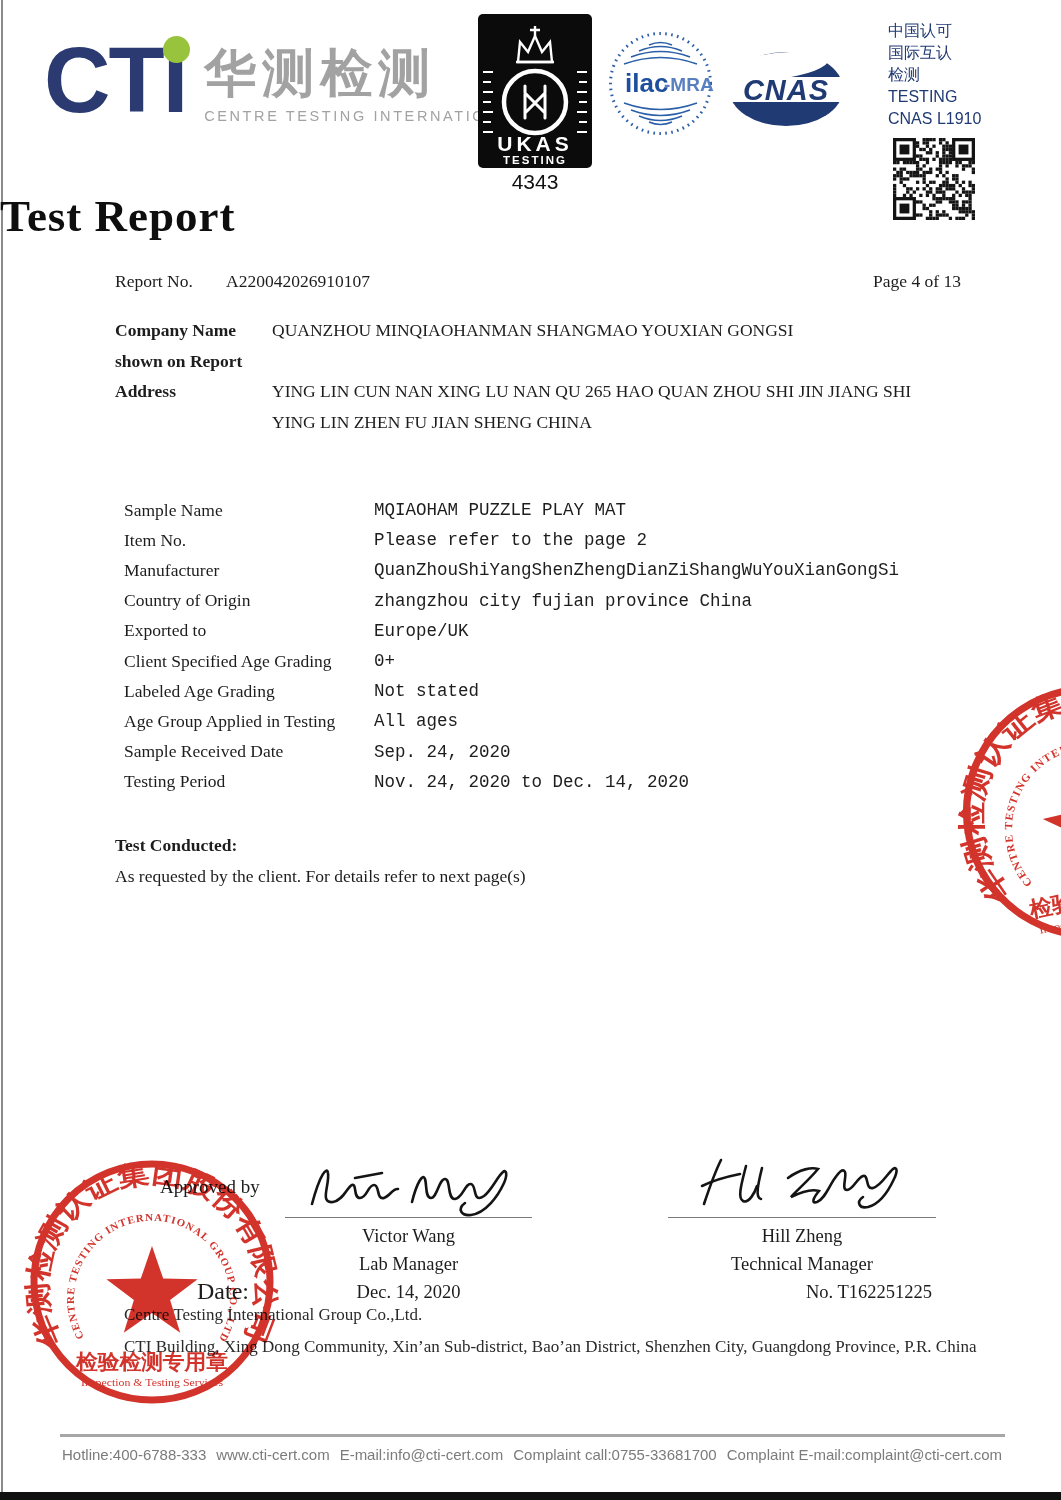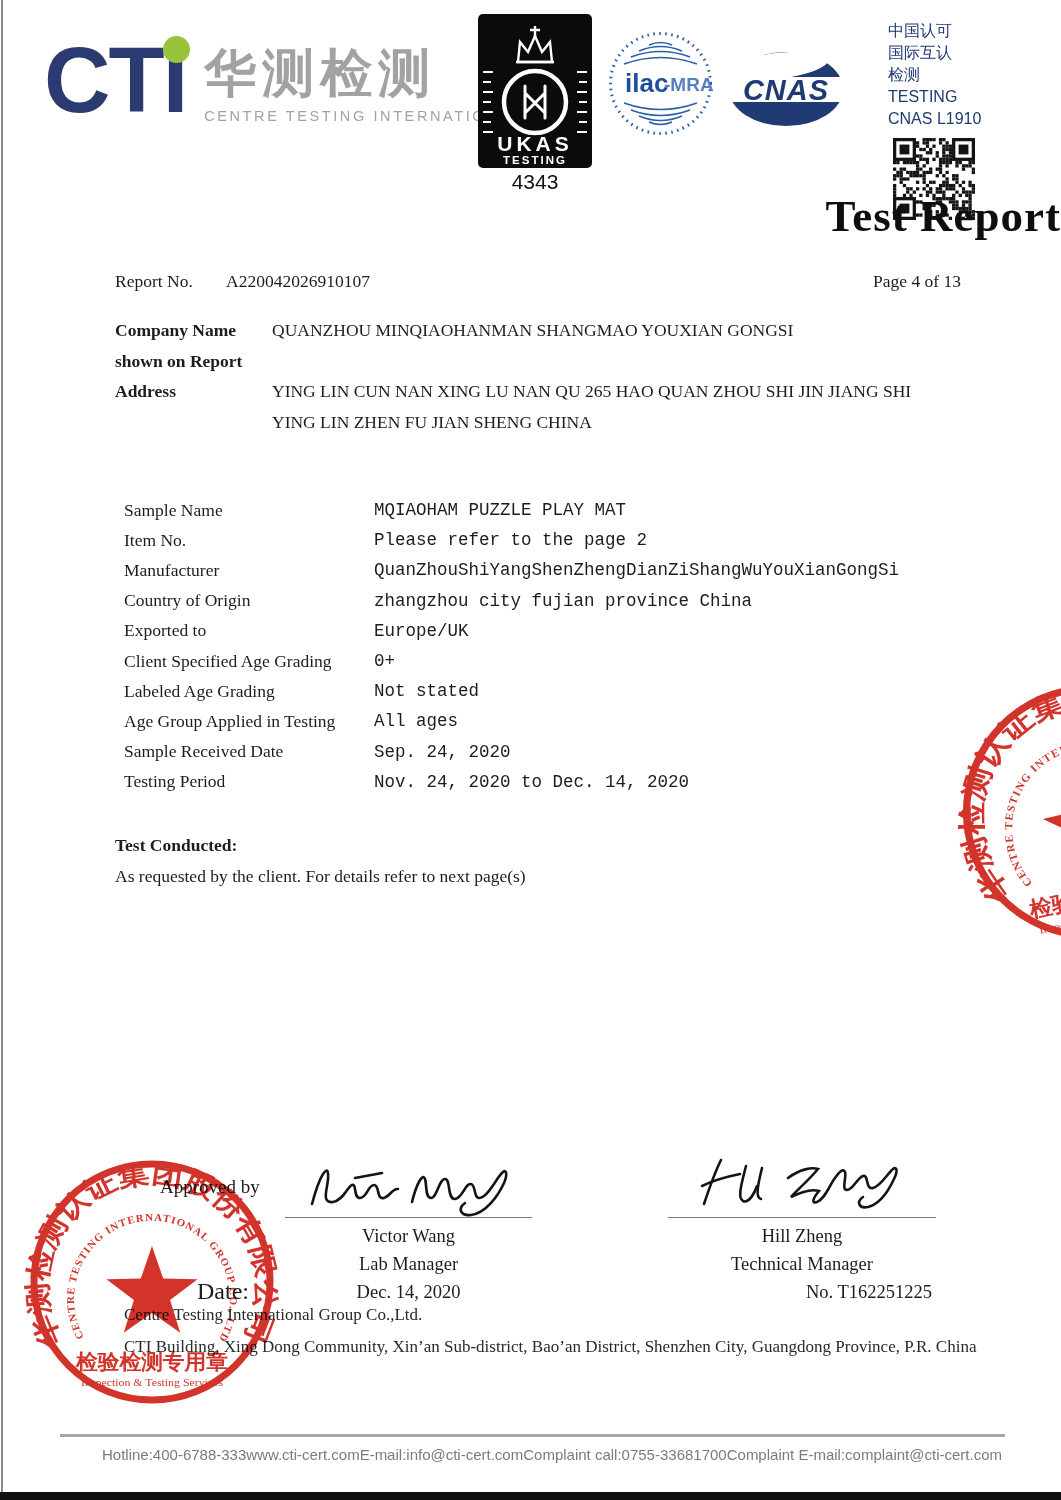--- a/index.html
+++ b/index.html
@@ -15,38 +15,38 @@
     font-size:92px;line-height:92px;color:#2b3a70;letter-spacing:-2px;}
   .cti-dot{position:absolute;right:-4px;top:2px;width:27px;height:27px;border-radius:50%;background:#97c43c;}
   .cti-right{margin-left:18px;padding-top:14px;}
   .cti-cn{font-size:52px;line-height:52px;color:#a2a2a2;letter-spacing:6px;font-weight:bold;}
   .cti-sub{margin-top:8px;font-family:"Liberation Sans",sans-serif;font-size:14.5px;color:#a2a2a2;letter-spacing:2.6px;white-space:nowrap;}
   .ukas-num{left:478px;top:170px;width:114px;text-align:center;
     font-family:"Liberation Sans",sans-serif;font-size:21px;color:#111;}
   .accred{left:888px;top:20px;font-family:"Liberation Sans",sans-serif;font-size:16px;
     line-height:22px;color:#203a73;}
   
-  .title{left:0;top:190px;width:1061px;text-align:right;font-size:45px;font-weight:bold;letter-spacing:1px;color:#0e0e0e;}
+  .title{left:0;top:190px;width:1061px;text-align:left;font-size:45px;font-weight:bold;letter-spacing:1px;color:#0e0e0e;}
   .t17{font-size:17.5px;line-height:21px;white-space:nowrap;}
   .bold{font-weight:bold;}
   
   .intro{left:115px;top:450px;width:852px;font-size:17.5px;font-weight:bold;line-height:30px;white-space:normal;}
   .rows{left:124px;top:495px;width:860px;}
   .row{display:flex;height:30.2px;align-items:center;}
   .row .lbl{width:250px;font-size:17.5px;}
   .row .val{font-size:17.5px;font-family:Liberation Mono, monospace;}
   
   .sigline{height:0;border-top:1.6px solid #7a7a7a;}
   .sigtxt{font-size:18.5px;line-height:28px;text-align:center;}
   
   .stamp{mix-blend-mode:multiply;opacity:.93;}
   
   .orgline{font-size:17px;color:#2a2a2a;white-space:nowrap;}
   .rule{left:60px;top:1434px;width:945px;height:3px;background:#a6a6a6;}
-  .footer{left:62px;top:1446px;width:940px;display:flex;justify-content:flex-end;
+  .footer{left:62px;top:1446px;width:940px;display:flex;justify-content:space-between;
     font-family:"Liberation Sans",sans-serif;font-size:15px;color:#7b7b7b;white-space:nowrap;}
   .bottombar{left:0;top:1492px;width:1061px;height:8px;background:#101010;}
   .leftedge{left:1px;top:0;width:2px;height:1500px;background:#5a5a5a;opacity:.7;}
 </style>
 </head>
 <body>
 
 <div class="page">
 
   <div class="abs leftedge"></div>

